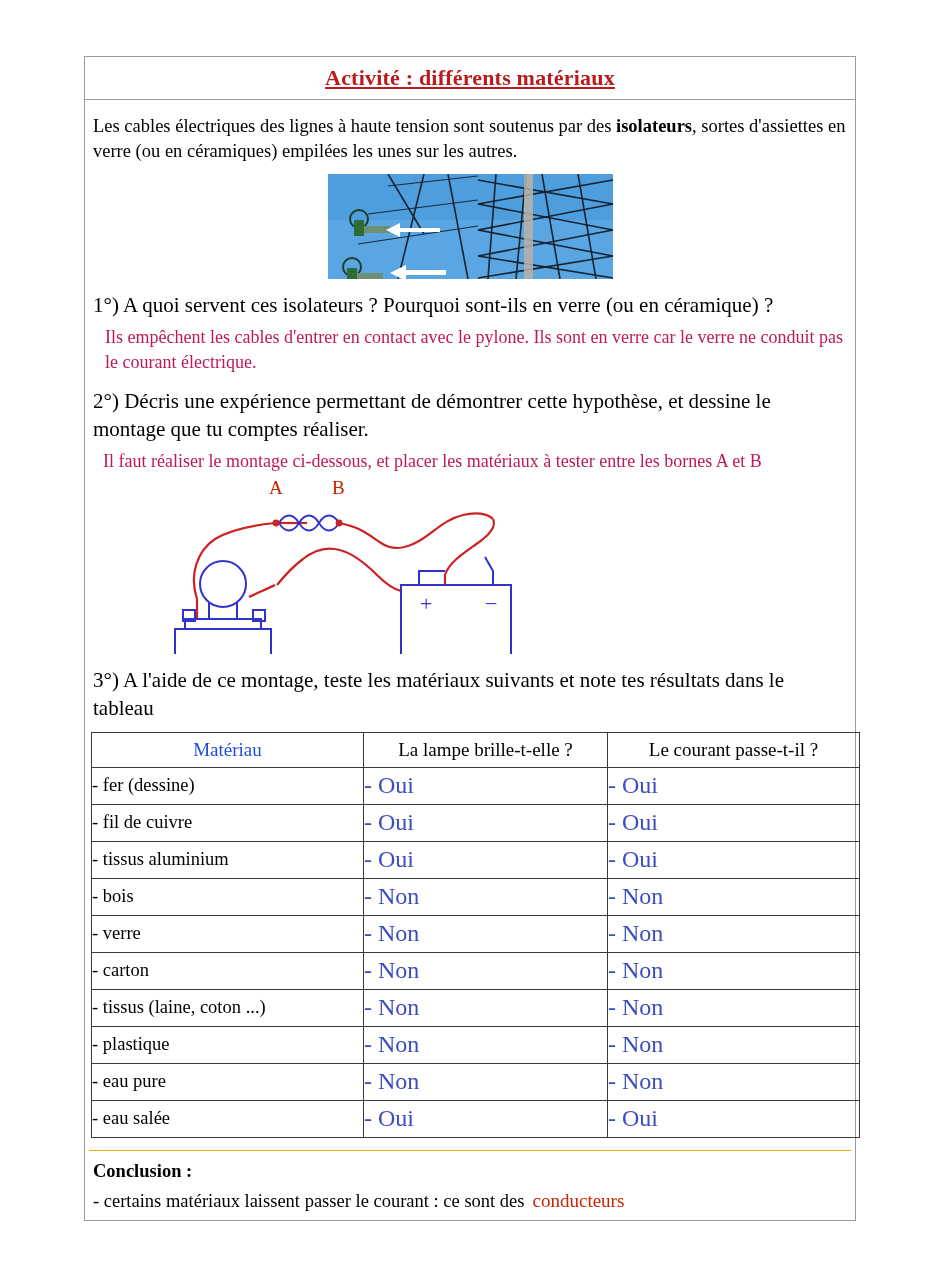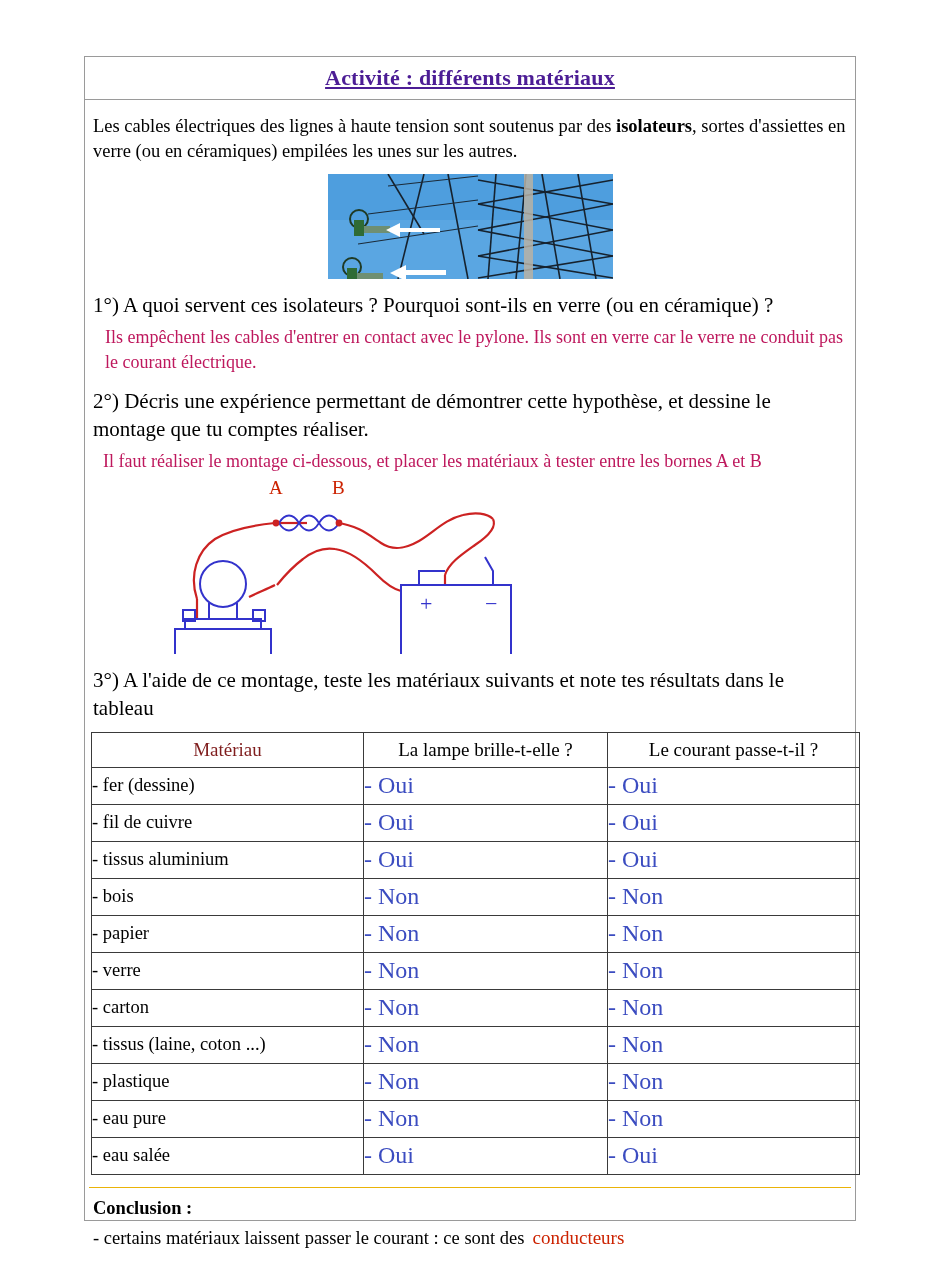--- a/index.html
+++ b/index.html
@@ -25,21 +25,21 @@
     box-sizing: border-box;
   }
   .title-block {
     border-bottom: 1px solid #9a9a9a;
     padding: 8px 0 8px 0;
     text-align: center;
   }
   .title {
     font-size: 22px;
     font-weight: bold;
-    color: #4c1d95;
+    color: #b91c1c;
     text-decoration: underline;
     letter-spacing: 0.2px;
   }
   .body-area {
     padding: 6px 4px 0 4px;
   }
   p.intro {
     font-size: 18.5px;
     line-height: 1.34;
     margin: 8px 4px 4px 4px;
@@ -88,21 +88,21 @@
     padding: 0;
   }
   table.results thead th {
     height: 34px;
     font-size: 19px;
     font-weight: normal;
     text-align: center;
     vertical-align: middle;
   }
   th.mat-head {
-    color: #7f1d1d;
+    color: #1d4ed8;
     font-weight: bold;
   }
   td.mat {
     font-size: 18.5px;
     padding: 6px 0 6px 18px;
     height: 36px;
     vertical-align: middle;
     color: #000;
   }
   td.val {
@@ -283,25 +283,20 @@
             <td class="mat">- tissus aluminium</td>
             <td class="val"><span class="dash">-&nbsp;</span><span>Oui</span></td>
             <td class="val"><span class="dash">-&nbsp;</span><span>Oui</span></td>
           </tr>
           <tr>
             <td class="mat">- bois</td>
             <td class="val"><span class="dash">-&nbsp;</span><span>Non</span></td>
             <td class="val"><span class="dash">-&nbsp;</span><span>Non</span></td>
           </tr>
           <tr>
-            <td class="mat">- papier</td>
-            <td class="val"><span class="dash">-&nbsp;</span><span>Non</span></td>
-            <td class="val"><span class="dash">-&nbsp;</span><span>Non</span></td>
-          </tr>
-          <tr>
             <td class="mat">- verre</td>
             <td class="val"><span class="dash">-&nbsp;</span><span>Non</span></td>
             <td class="val"><span class="dash">-&nbsp;</span><span>Non</span></td>
           </tr>
           <tr>
             <td class="mat">- carton</td>
             <td class="val"><span class="dash">-&nbsp;</span><span>Non</span></td>
             <td class="val"><span class="dash">-&nbsp;</span><span>Non</span></td>
           </tr>
           <tr>

